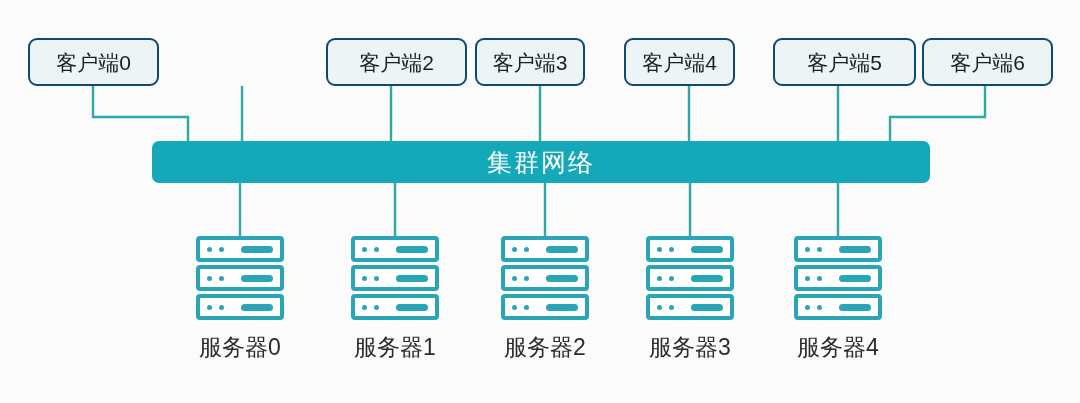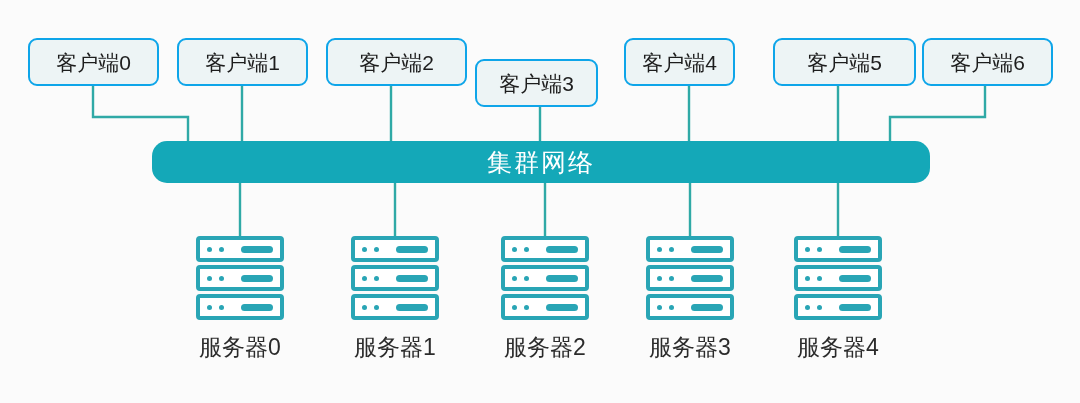--- a/index.html
+++ b/index.html
@@ -22,41 +22,41 @@
     width: 1080px;
     height: 403px;
   }
 
   
   .client-box {
     position: absolute;
     box-sizing: border-box;
     height: 48px;
     background: #edf4f5;
-    border: 2px solid #0ea5e9;
+    border: 2px solid #0c4a6e;
     border-radius: 9px;
     display: flex;
     align-items: center;
     justify-content: center;
     z-index: 3;
   }
   .client-label {
     font-size: 21px;
     color: #1d1d1d;
     letter-spacing: 0px;
     white-space: nowrap;
     line-height: 1;
   }
 
   
   .network-bar {
     position: absolute;
     box-sizing: border-box;
     background: #14a8b8;
-    border-radius: 15px;
+    border-radius: 7px;
     display: flex;
     align-items: center;
     justify-content: center;
     z-index: 4;
   }
   .network-label {
     font-size: 25px;
     color: #ffffff;
     letter-spacing: 2px;
     white-space: nowrap;
@@ -149,27 +149,24 @@
       <path d="M395,182 L395,236"></path>
       <path d="M545,182 L545,236"></path>
       <path d="M690,182 L690,236"></path>
       <path d="M838,182 L838,236"></path>
     </g>
   </svg>
 
   <div class="client-box" style="left:28px; top:38px; width:131px;">
     <span class="client-label">客户端0</span>
   </div>
-  <div class="client-box" style="left:177px; top:38px; width:131px;">
-    <span class="client-label">客户端1</span>
-  </div>
   <div class="client-box" style="left:326px; top:38px; width:141px;">
     <span class="client-label">客户端2</span>
   </div>
-  <div class="client-box" style="left:475px; top:38px; width:123px;margin-top:21px;">
+  <div class="client-box" style="left:475px; top:38px; width:110px;">
     <span class="client-label">客户端3</span>
   </div>
   <div class="client-box" style="left:624px; top:38px; width:111px;">
     <span class="client-label">客户端4</span>
   </div>
   <div class="client-box" style="left:773px; top:38px; width:143px;">
     <span class="client-label">客户端5</span>
   </div>
   <div class="client-box" style="left:922px; top:38px; width:131px;">
     <span class="client-label">客户端6</span>

